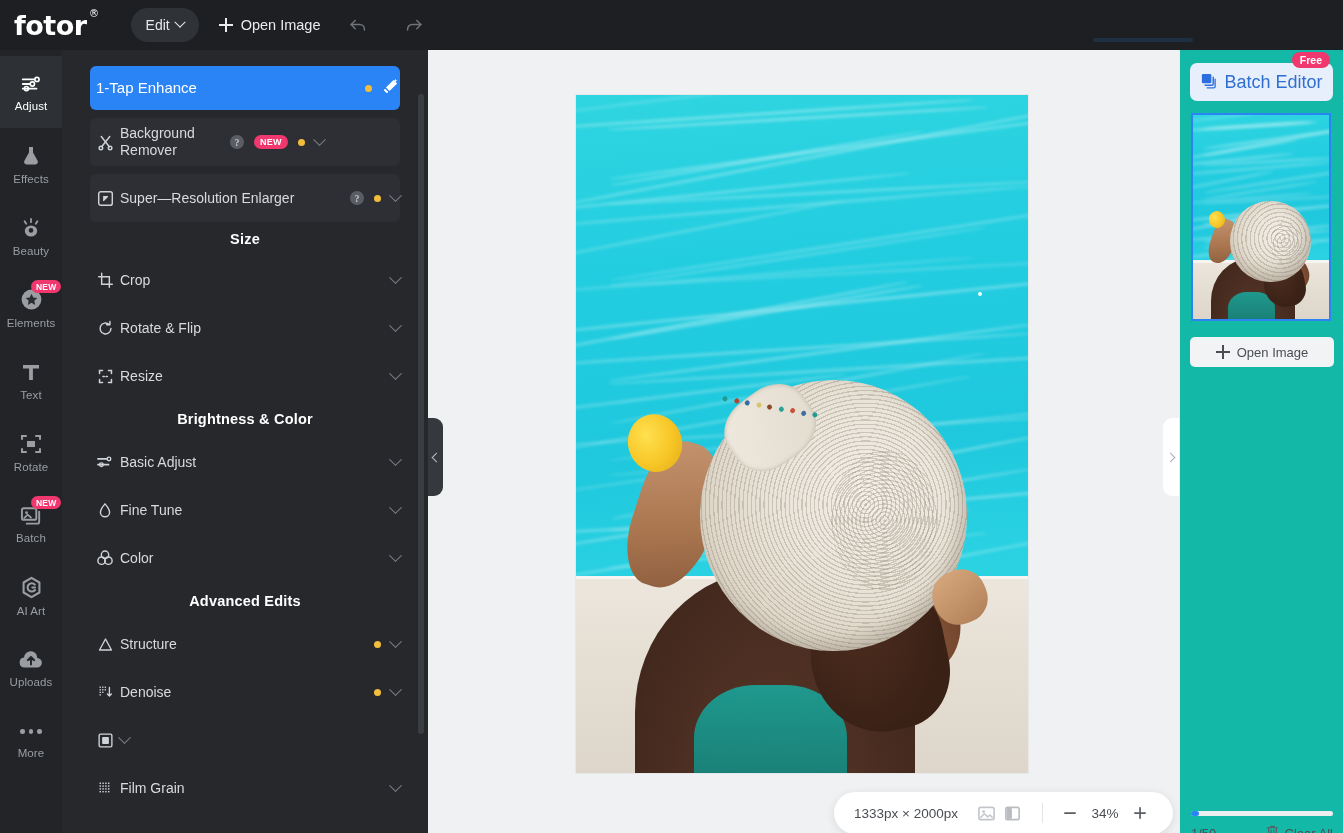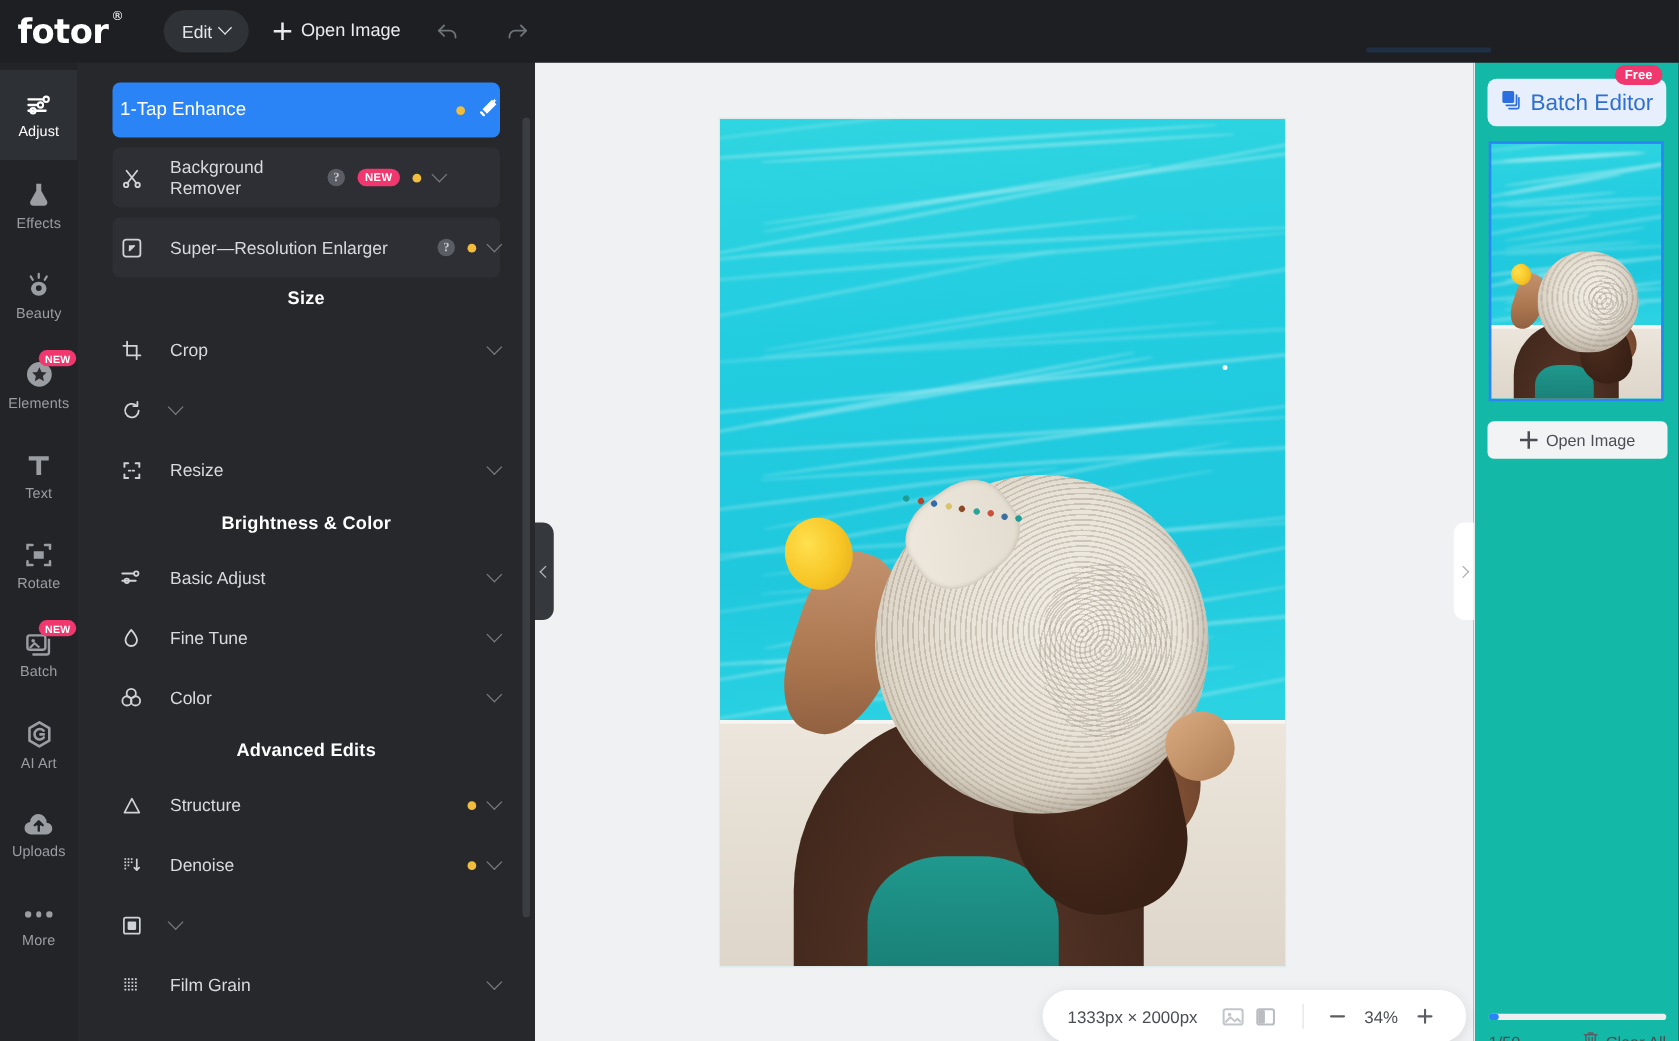--- a/index.html
+++ b/index.html
@@ -100,21 +100,20 @@
   }
   #panel-scroll { position: absolute; inset: 0; padding: 16px 0 0 0; }
   .tool-row {
     position: relative;
     margin: 0 28px 0 28px;
     height: 48px;
     display: flex; align-items: center;
     border-radius: 6px;
     cursor: pointer;
     color: #d8dadd;
-    gap: 16px;
   }
   .tool-row.highlight {
     background: #2a84f5;
     color: #ffffff;
     height: 44px;
     margin-top: 0;
   }
   .tool-row.sub { background: #2d2f34; height: 48px; }
   .tool-row .ticon { width: 30px; display: flex; justify-content: center; flex: none; color: #cfd2d6;}
   .tool-row .tlabel { font-size: 14px; line-height: 1.2; flex: 1; }
@@ -550,20 +549,21 @@
           </span>
       </div>
 
       <div class="tool-row">
         <span class="ticon">
           <svg width="17" height="17" viewBox="0 0 20 20" fill="none">
             <path d="M16.4 10a6.4 6.4 0 1 1-2.2-4.85" stroke="#cfd2d6" stroke-width="1.7" stroke-linecap="round"></path>
             <path d="M15.2 1.8v3.9h-3.9" stroke="#cfd2d6" stroke-width="1.7" stroke-linecap="round" stroke-linejoin="round"></path>
           </svg>
         </span>
+        <span class="tlabel">Rotate &amp; Flip</span>
         <span class="right">
             <span class="chev-row"></span>
           </span>
       </div>
 
       <div class="tool-row">
         <span class="ticon">
           <svg width="17" height="17" viewBox="0 0 20 20" fill="none">
             <path d="M3 6.5V3h3.5M17 6.5V3h-3.5M3 13.5V17h3.5M17 13.5V17h-3.5" stroke="#cfd2d6" stroke-width="1.8" stroke-linecap="round"></path>
             <path d="M7 10h6" stroke="#cfd2d6" stroke-width="1.6" stroke-linecap="round" stroke-dasharray="1.6 2"></path>

